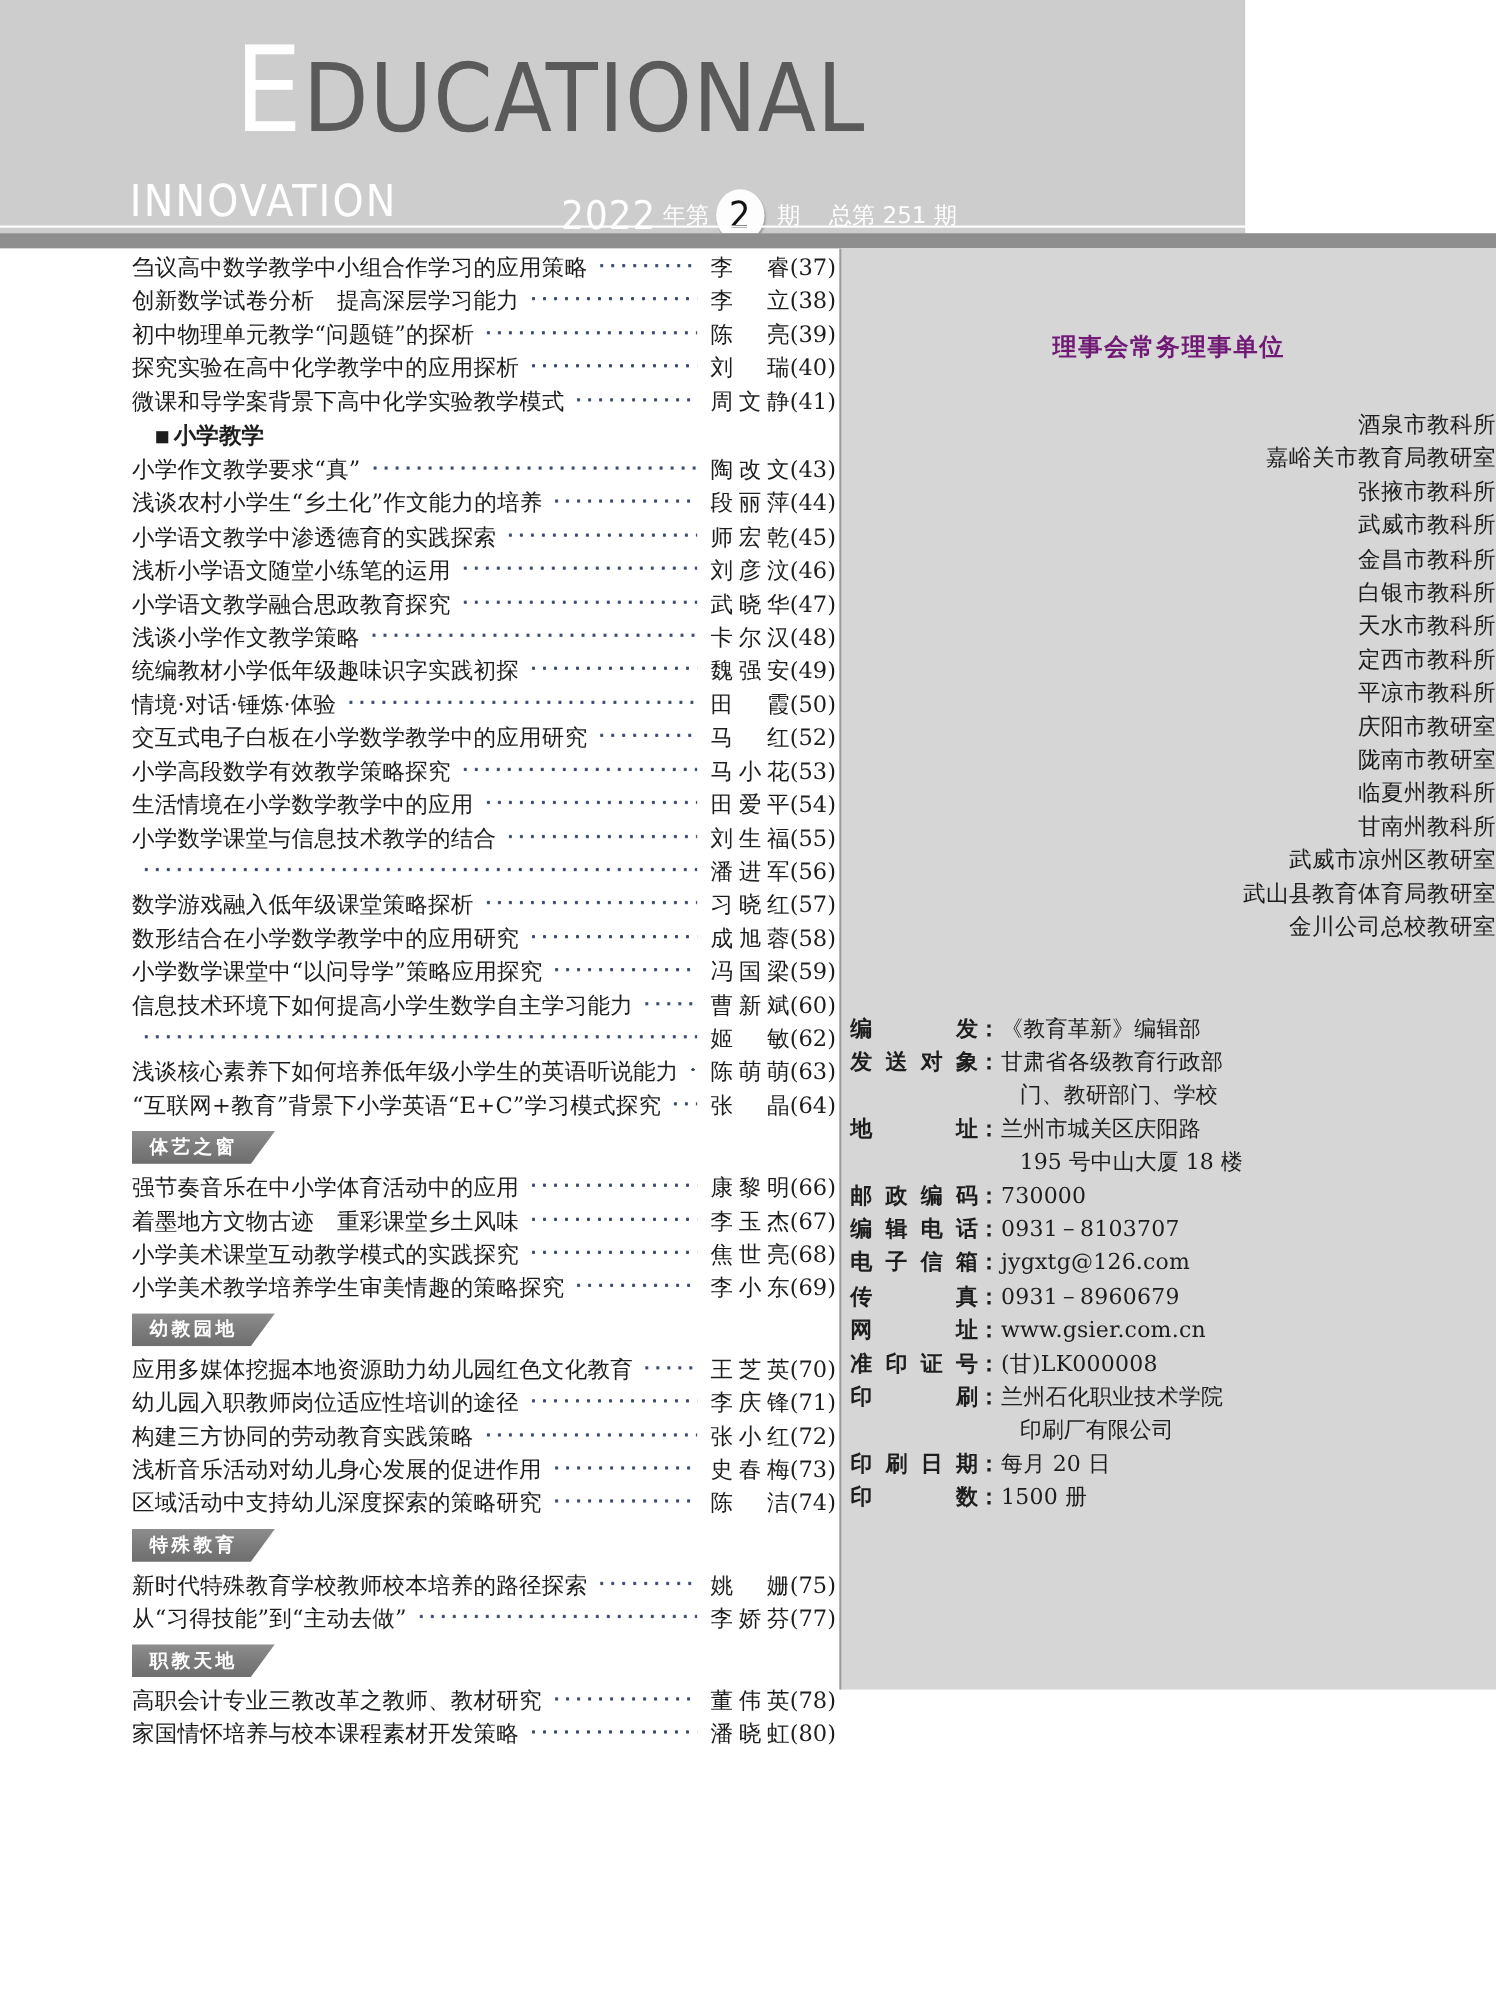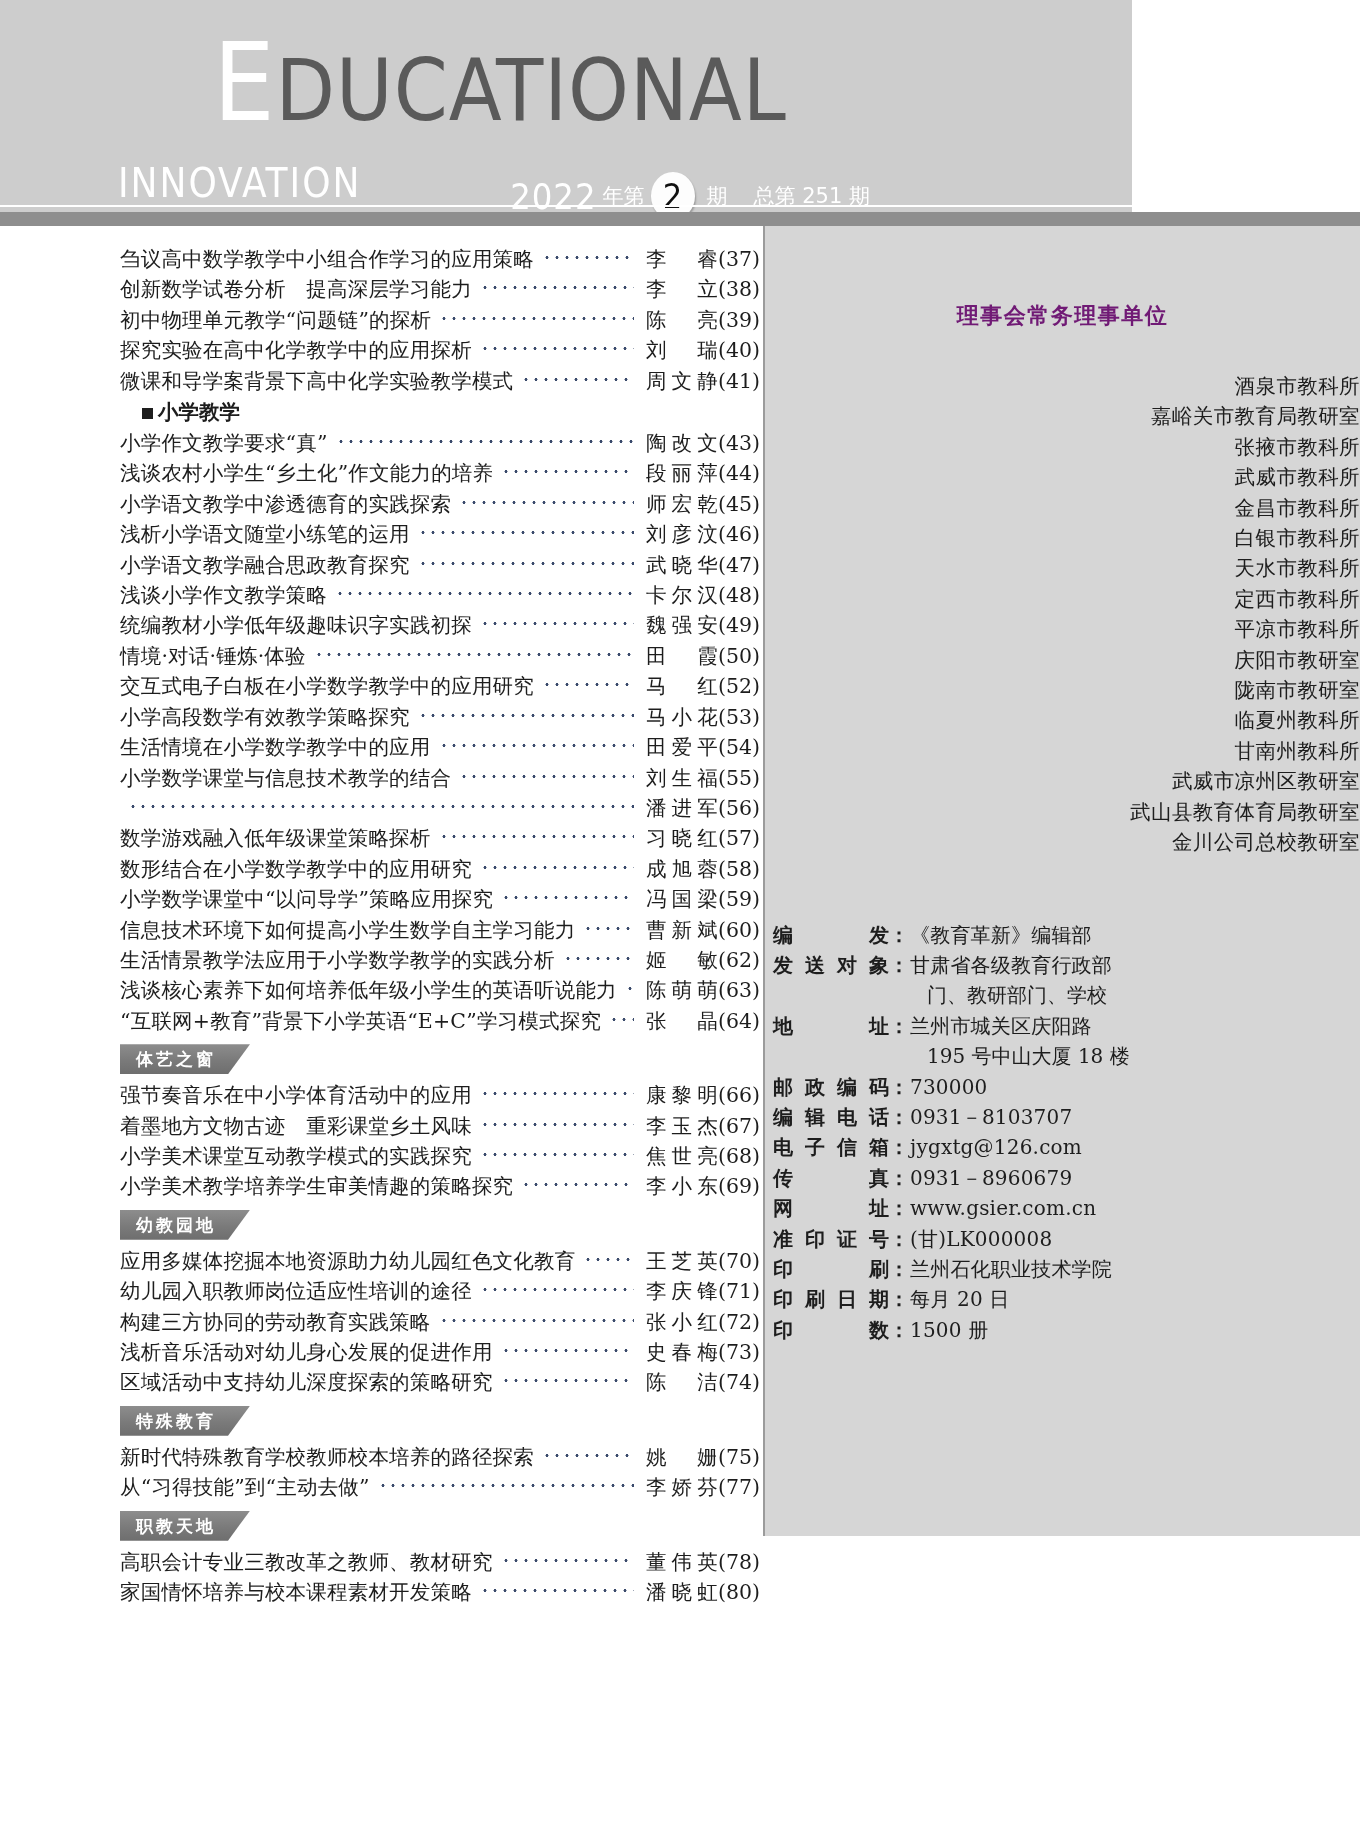--- a/index.html
+++ b/index.html
@@ -101,21 +101,21 @@
 
   
   .content {
     position: absolute;
     left: 0; top: 226px;
     width: 1360px; height: 1600px;
     background: #ffffff;
   }
   .col-left {
     position: absolute;
-    left: 120px; top: 18px;
+    left: 120px; top: 2px;
     width: 640px;
   }
   .divider {
     position: absolute;
     left: 763px; top: 0px;
     width: 2px; height: 1310px;
     background: #9b9b9b;
   }
   .col-right {
     position: absolute;
@@ -341,20 +341,21 @@
           <div class="pub-row">
             <span class="pub-label">准印证号</span>
             <span class="pub-colon">：</span>
             <span class="pub-value">(甘)LK000008</span>
           </div>
           <div class="pub-row">
             <span class="pub-label">印　　刷</span>
             <span class="pub-colon">：</span>
             <span class="pub-value">兰州石化职业技术学院</span>
           </div>
+          <div class="pub-cont">印刷厂有限公司</div>
           <div class="pub-row">
             <span class="pub-label">印刷日期</span>
             <span class="pub-colon">：</span>
             <span class="pub-value">每月 20 日</span>
           </div>
           <div class="pub-row">
             <span class="pub-label">印　　数</span>
             <span class="pub-colon">：</span>
             <span class="pub-value">1500 册</span>
           </div>
@@ -539,21 +540,20 @@
           </div>
           <div class="toc-row">
             <span class="toc-title">信息技术环境下如何提高小学生数学自主学习能力</span>
             <span class="toc-dots"></span>
             <span class="toc-right">
               <span class="toc-author">曹新斌</span>
               <span class="toc-page">(60)</span>
             </span>
           </div>
           <div class="toc-row">
-            <span class="toc-title">生活情景教学法应用于小学数学教学的实践分析</span>
             <span class="toc-dots"></span>
             <span class="toc-right">
               <span class="toc-author">姬敏</span>
               <span class="toc-page">(62)</span>
             </span>
           </div>
           <div class="toc-row">
             <span class="toc-title">浅谈核心素养下如何培养低年级小学生的英语听说能力</span>
             <span class="toc-dots"></span>
             <span class="toc-right">

